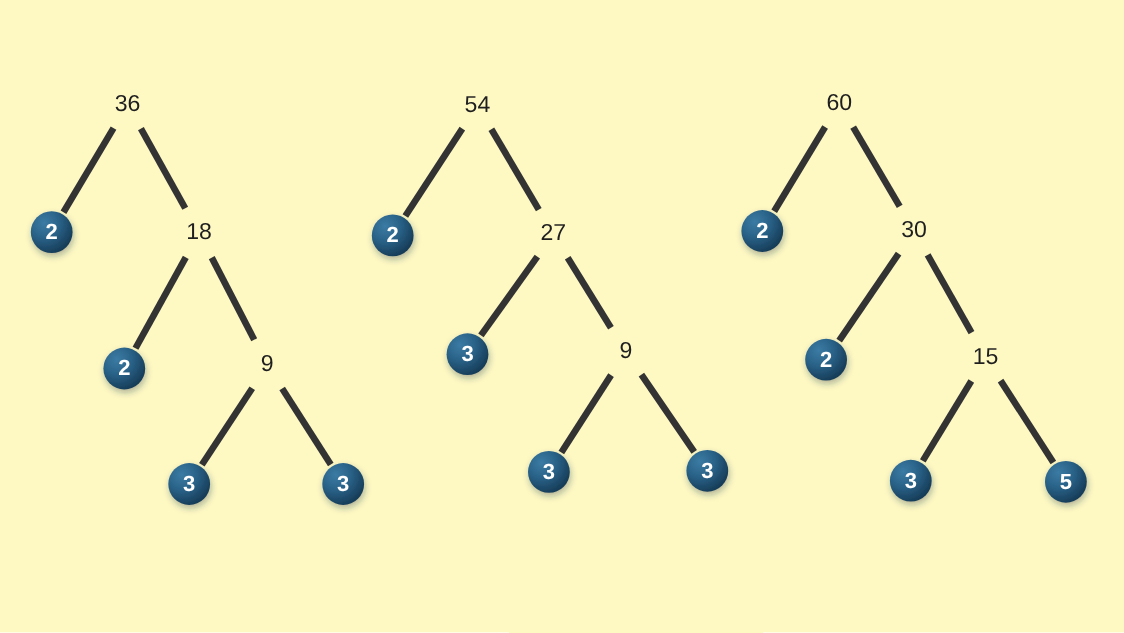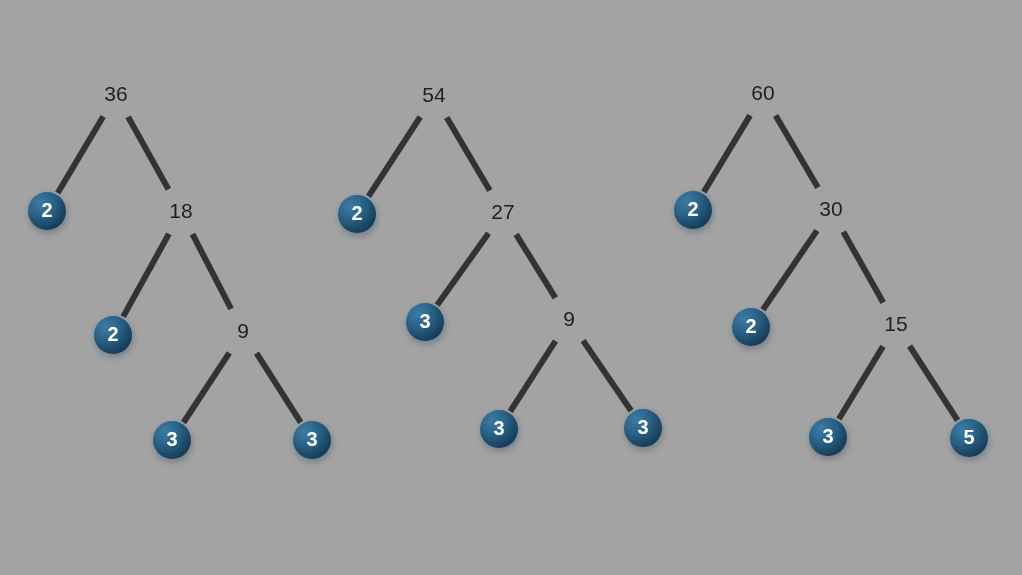--- a/index.html
+++ b/index.html
@@ -11,21 +11,21 @@
   body {
     width: 1022px;
     height: 575px;
     font-family: "Liberation Sans", sans-serif;
     overflow: hidden;
   }
   #canvas {
     position: relative;
     width: 1022px;
     height: 575px;
-    background: #a3a3a3;
+    background: #fef9c3;
   }
   svg.diagram {
     display: block;
     width: 1022px;
     height: 575px;
   }
   .edge {
     stroke: #333333;
     stroke-width: 6;
     stroke-linecap: butt;

